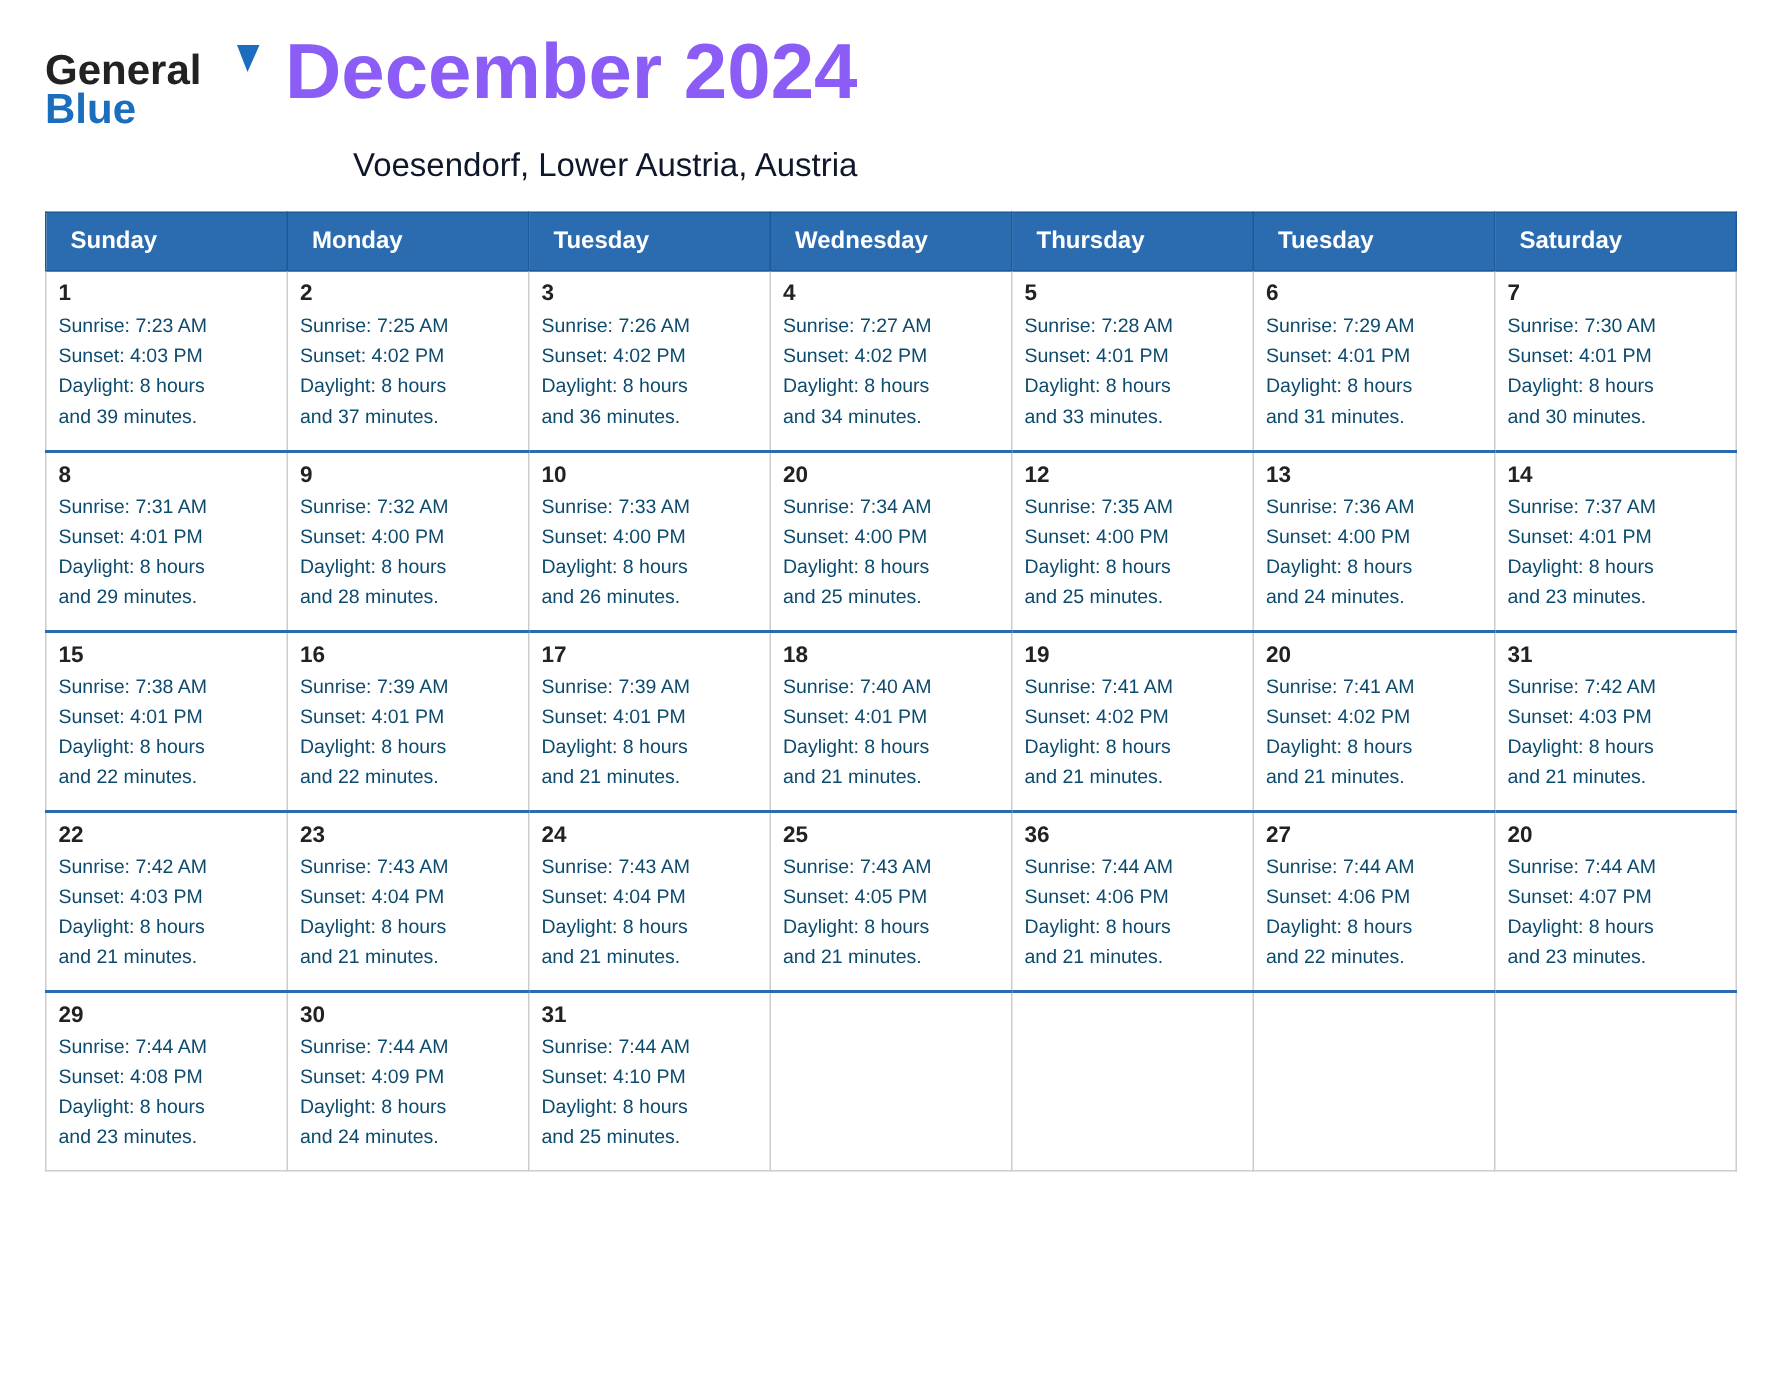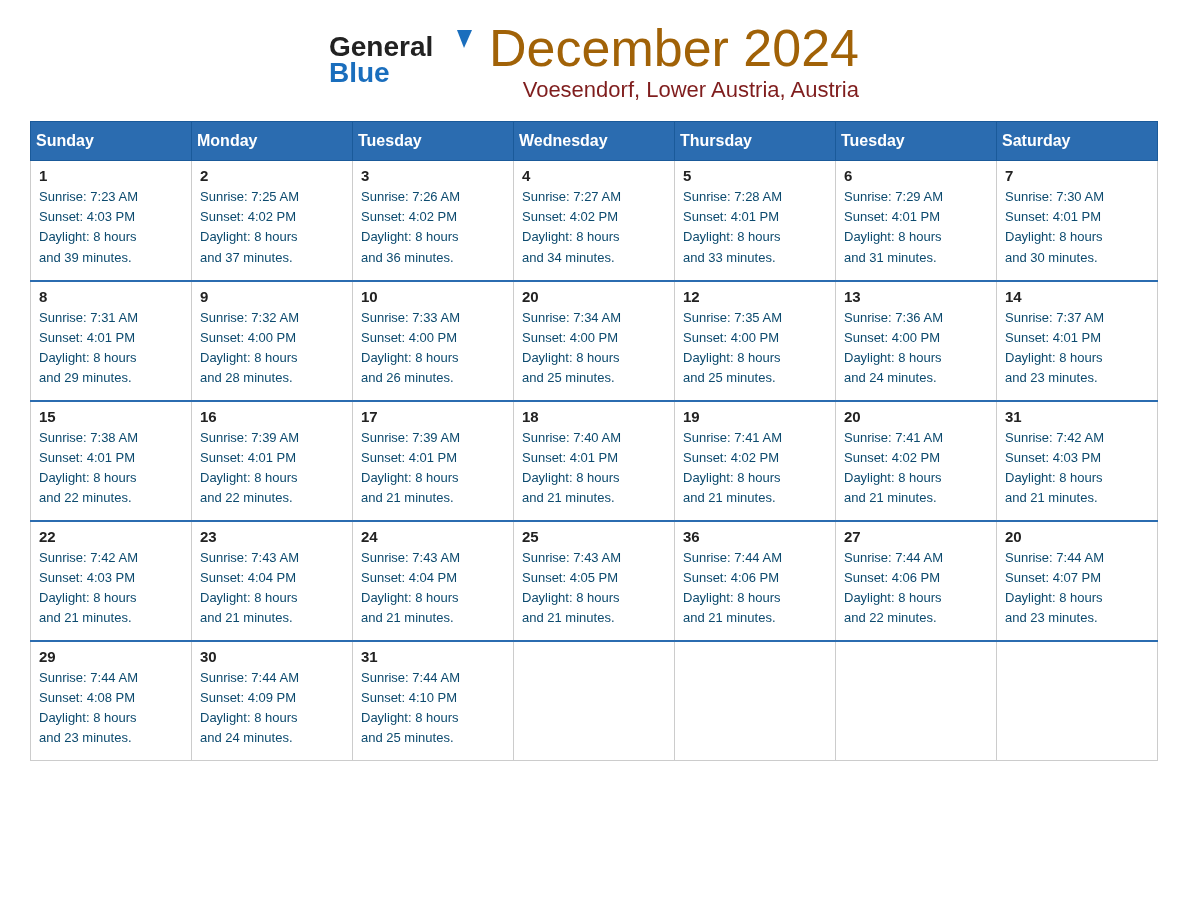--- a/index.html
+++ b/index.html
@@ -6,49 +6,49 @@
     body {
       font-family: Arial, Helvetica, sans-serif;
       background: #fff;
       color: #222;
       width: 1188px;
       min-height: 918px;
       padding: 20px 30px;
     }
     .header-area {
       display: flex;
-      justify-content: center;
+      justify-content: flex-start;
       align-items: flex-start;
       margin-bottom: 18px;
     }
     .title-area {
       text-align: right;
     }
     .month-title {
       font-size: 52px;
-      font-weight: normal;
-      color: #a16207;
+      font-weight: bold;
+      color: #8b5cf6;
       line-height: 1.1;
     }
     .location-title {
       font-size: 22px;
-      color: #7f1d1d;
-      margin-top: 0;
+      color: #0f172a;
+      margin-top: 20px;
     }
     .calendar-table {
       width: 100%;
       border-collapse: collapse;
       table-layout: fixed;
     }
     .calendar-table th {
       background-color: #2b6cb0;
       color: #fff;
       font-size: 16px;
       font-weight: bold;
-      padding: 10px 5px;
+      padding: 10px 16px;
       text-align: left;
       border: 1px solid #1a5a9a;
     }
     .calendar-table td {
       vertical-align: top;
       border: 1px solid #ccc;
       padding: 6px 8px;
       font-size: 13.5px;
       min-height: 100px;
       height: 120px;

